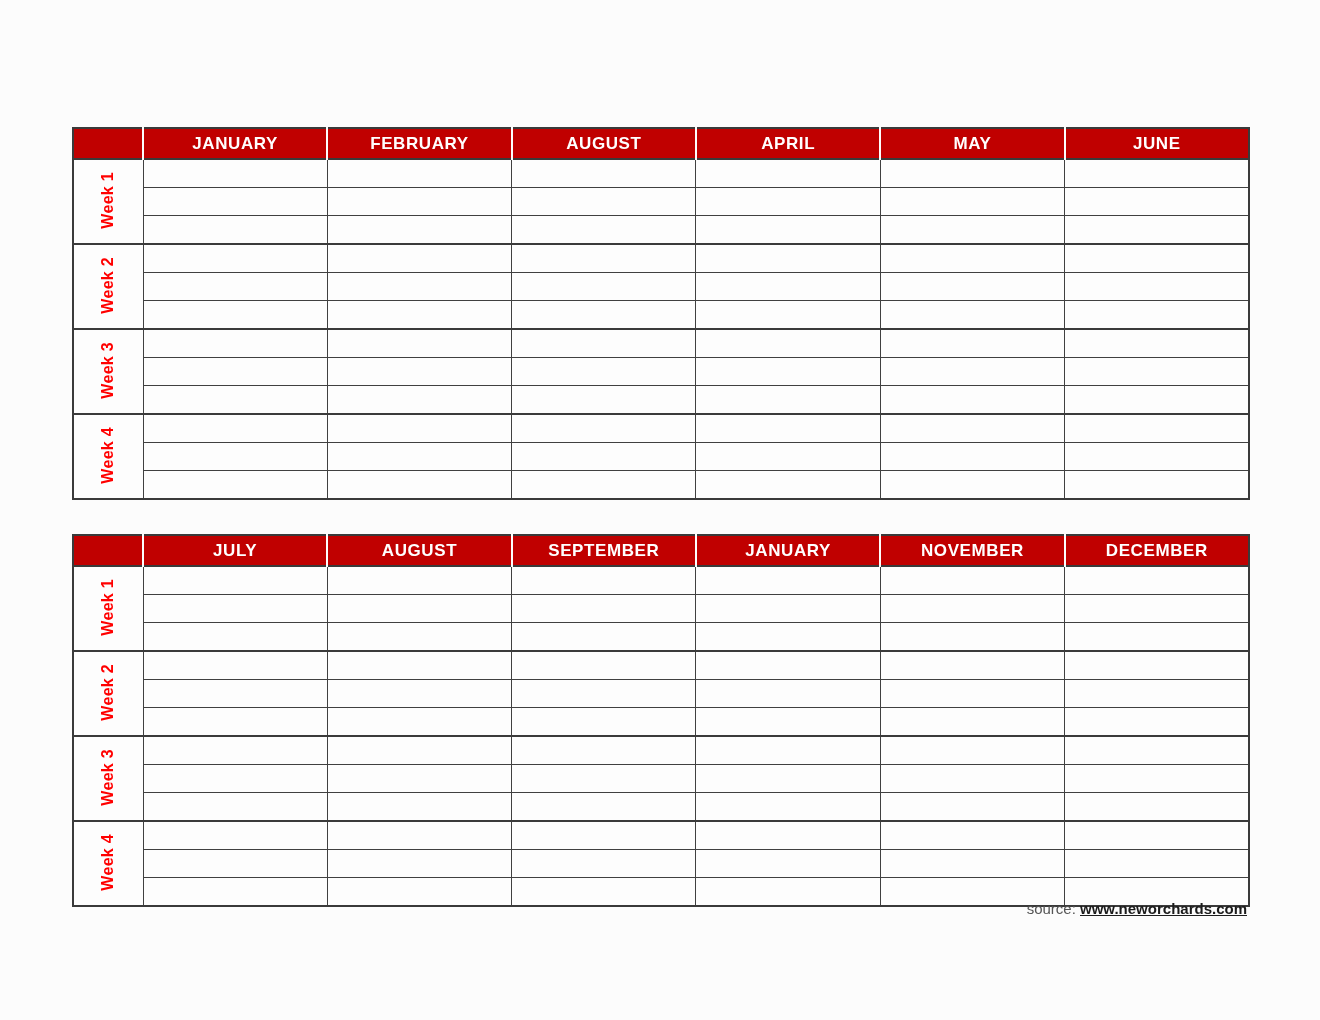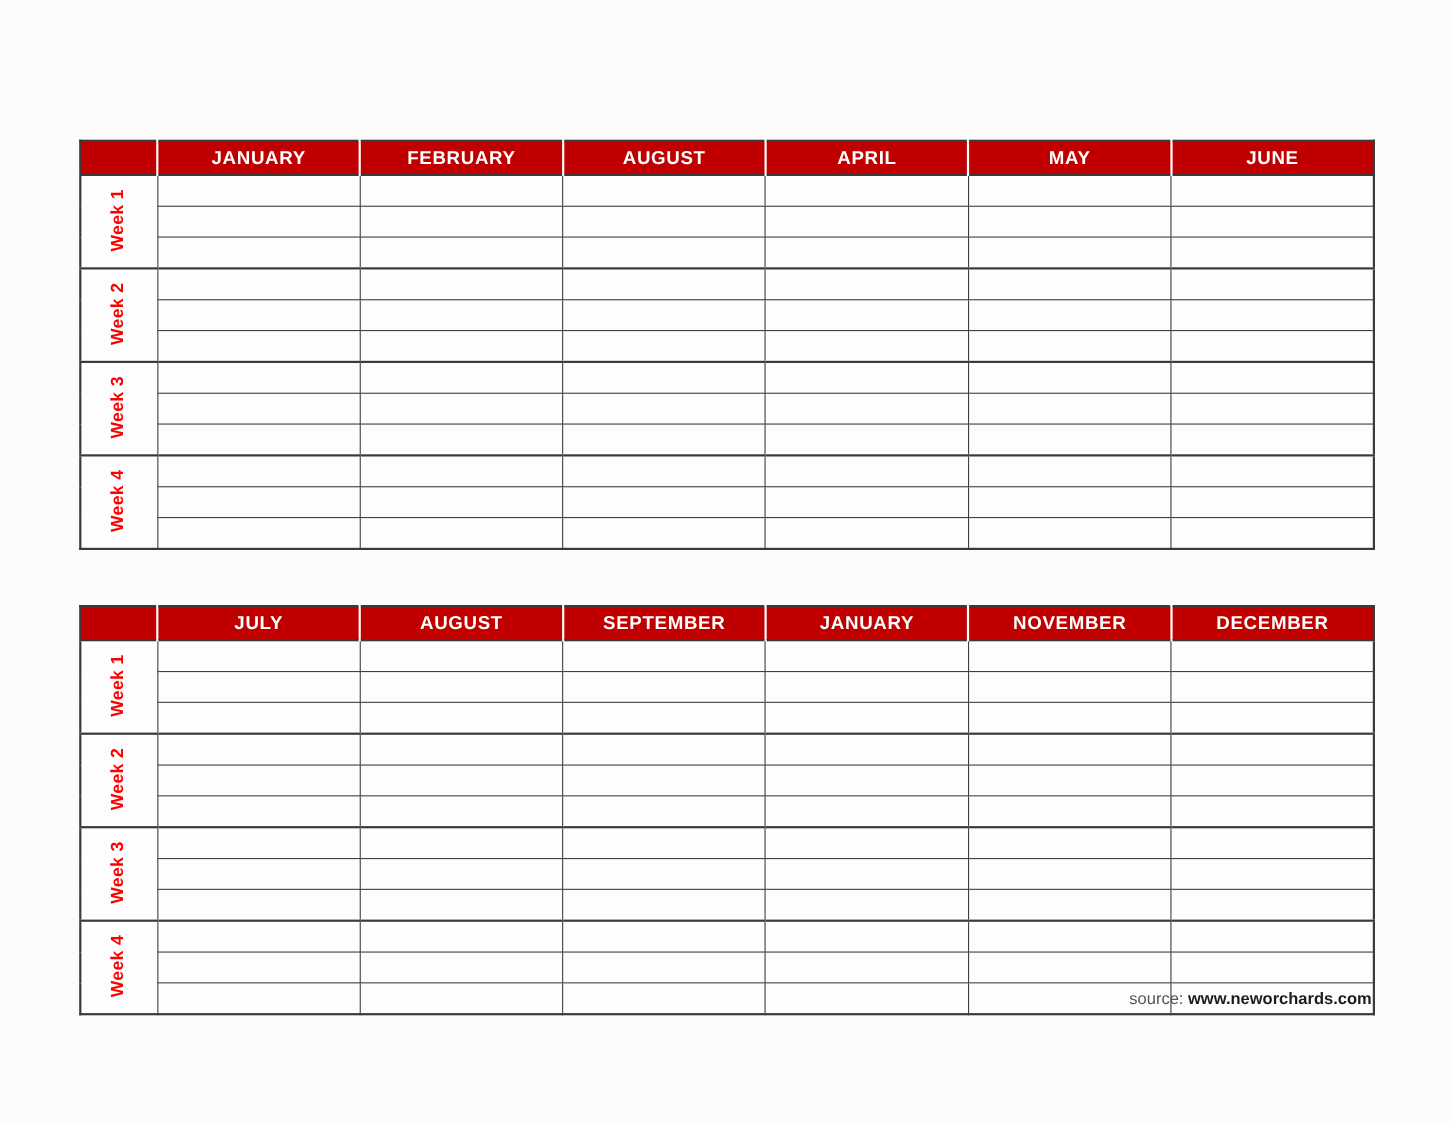--- a/index.html
+++ b/index.html
@@ -41,21 +41,21 @@
   
   .cal-table {
     position: absolute;
     left: 72px;
     width: 1176px;
     border-collapse: collapse;
     table-layout: fixed;
     background: #fdfdfd;
   }
   #table-first  { top: 127px; }
-  #table-second { top: 550px; }
+  #table-second { top: 534px; }
 
   col.week-col  { width: 70px; }
   col.month-col { width: 184.33px; }
 
   
   .cal-table thead th {
     background: #c00000;
     color: #ffffff;
     font-size: 17px;
     font-weight: bold;
@@ -122,21 +122,21 @@
   
   .source {
     position: absolute;
     top: 900px;
     right: 73px;
     font-size: 15px;
     color: #4a4a4a;
     white-space: nowrap;
   }
   .source .src-label { font-weight: normal; color: #555; margin-top: 40px; }
-  .source .src-url   { font-weight: bold; color: #1c1c1c; }
+  .source .src-url   { font-weight: bold; color: #1c1c1c; text-decoration: underline; }
 </style>
 </head>
 <body>
 
 <div class="page">
 
 
   <table class="cal-table" id="table-first">
     <colgroup>
       <col class="week-col">

